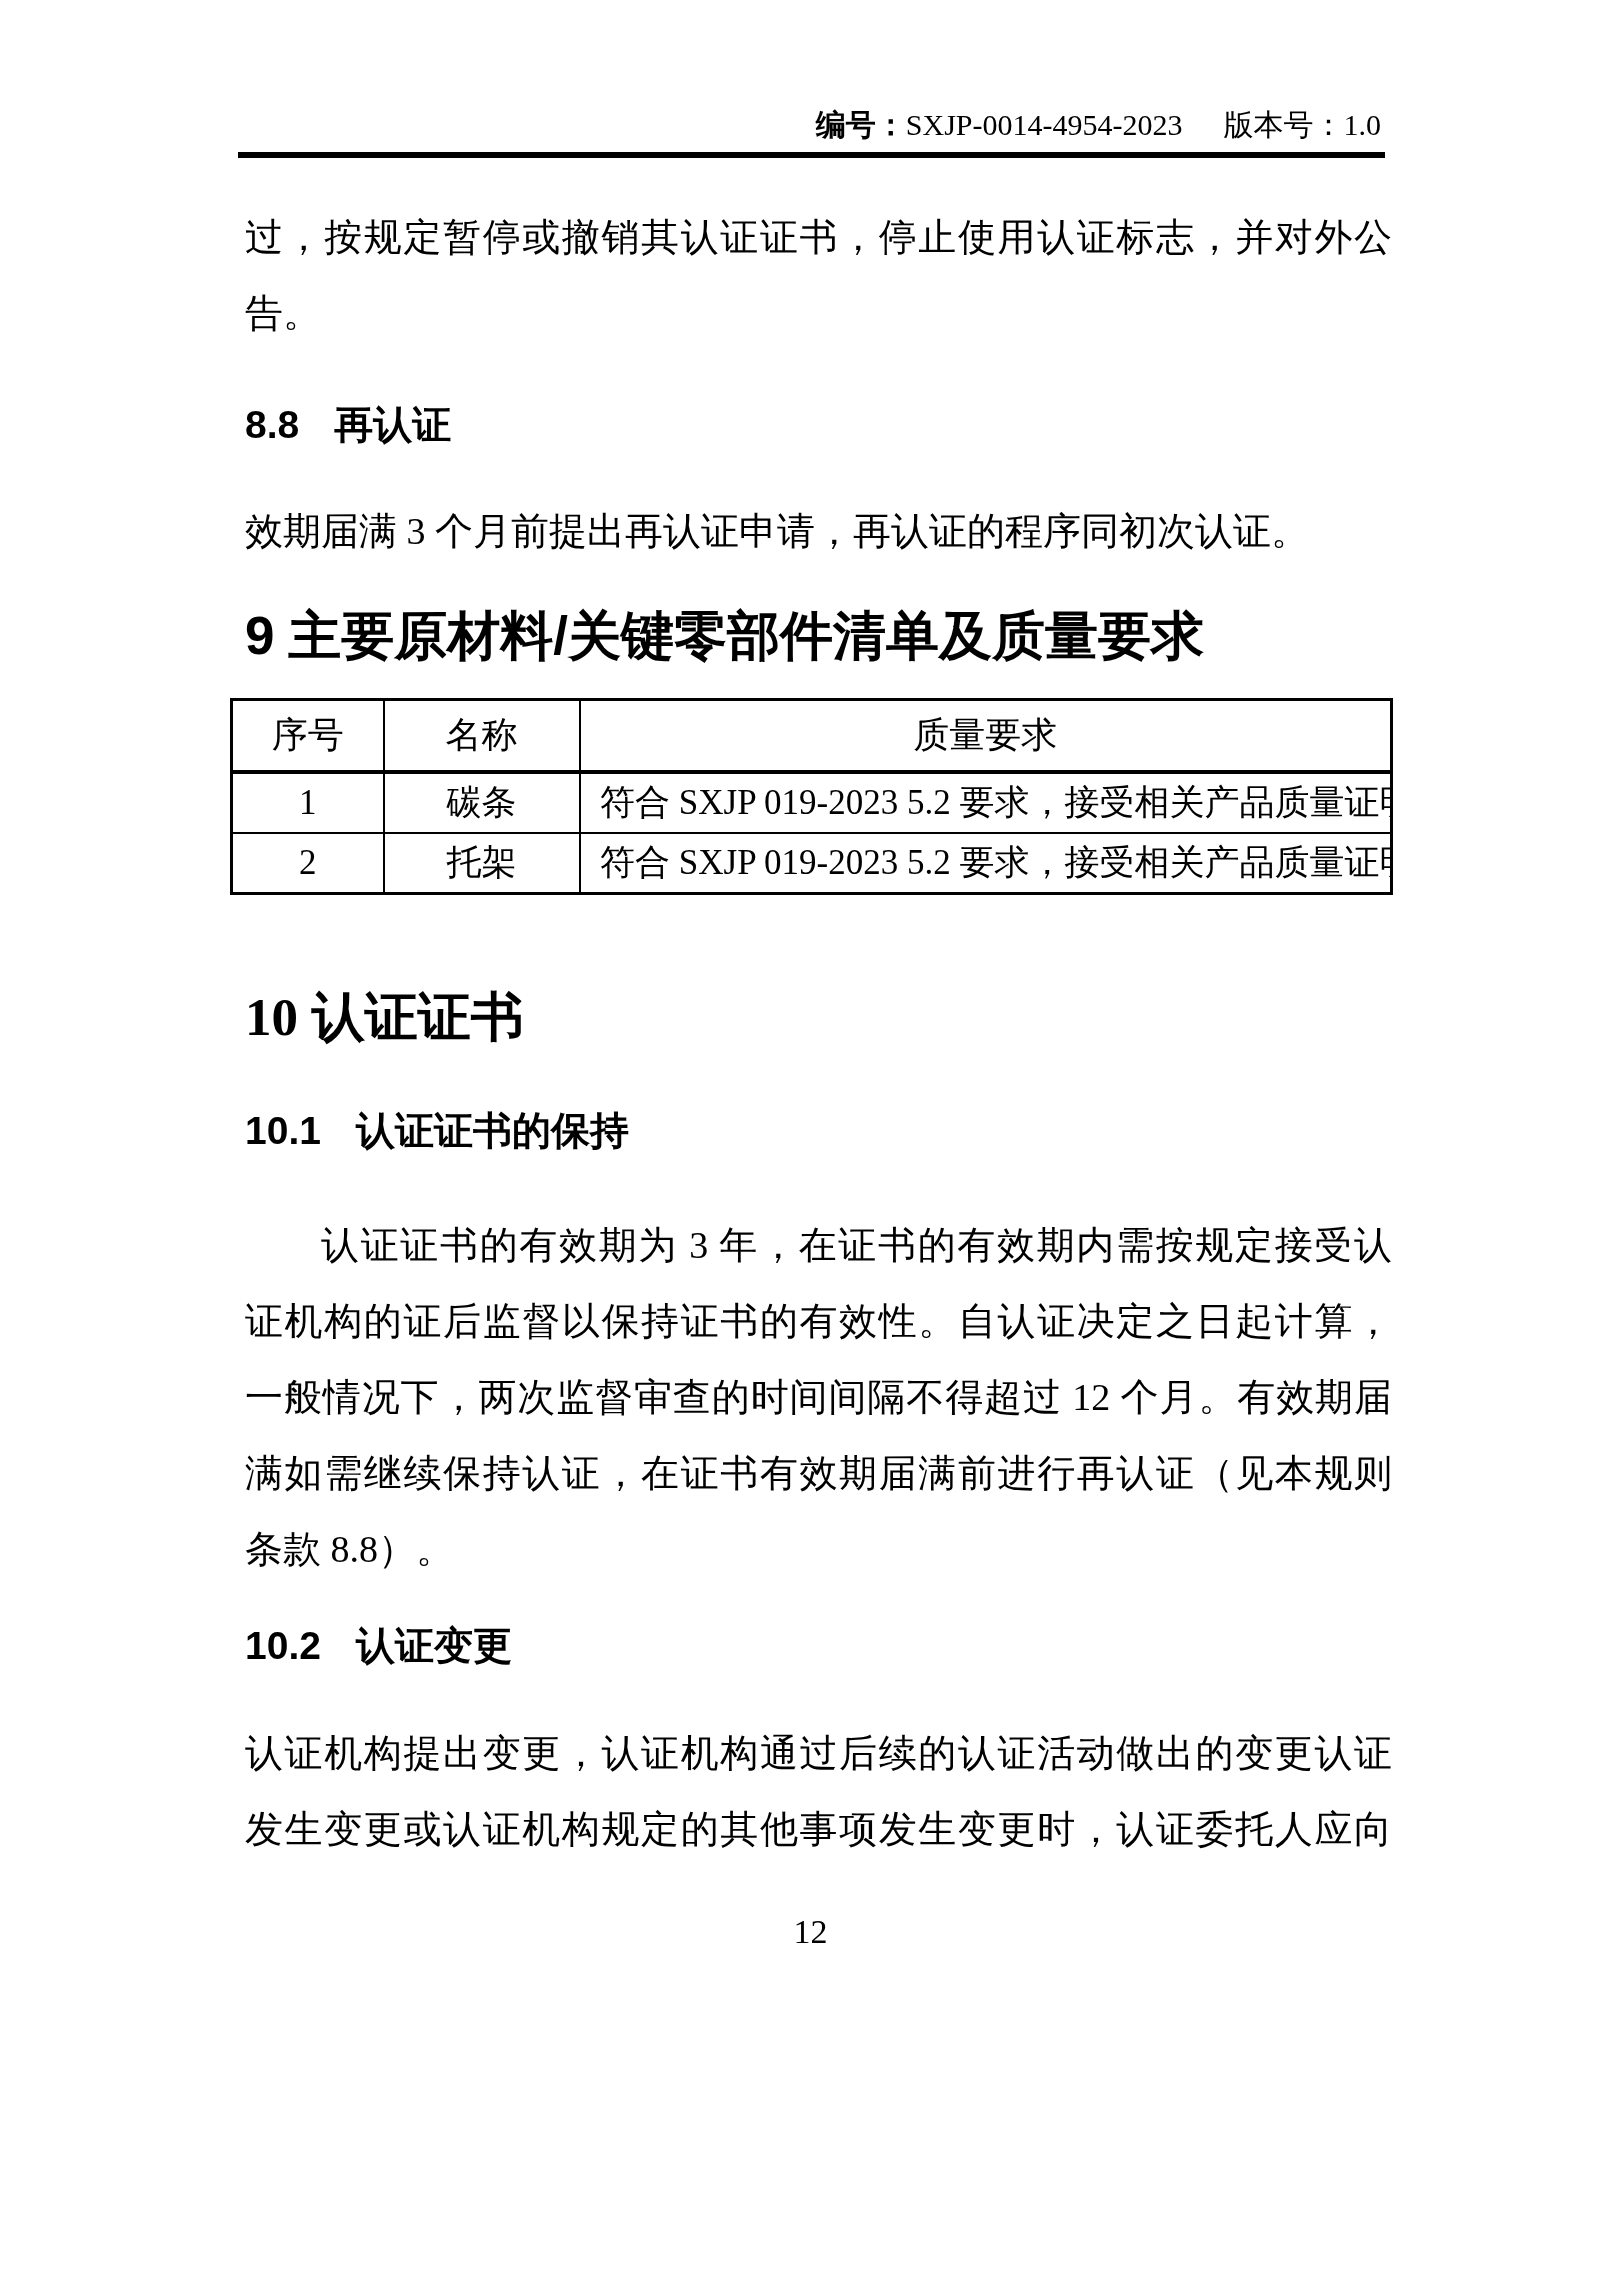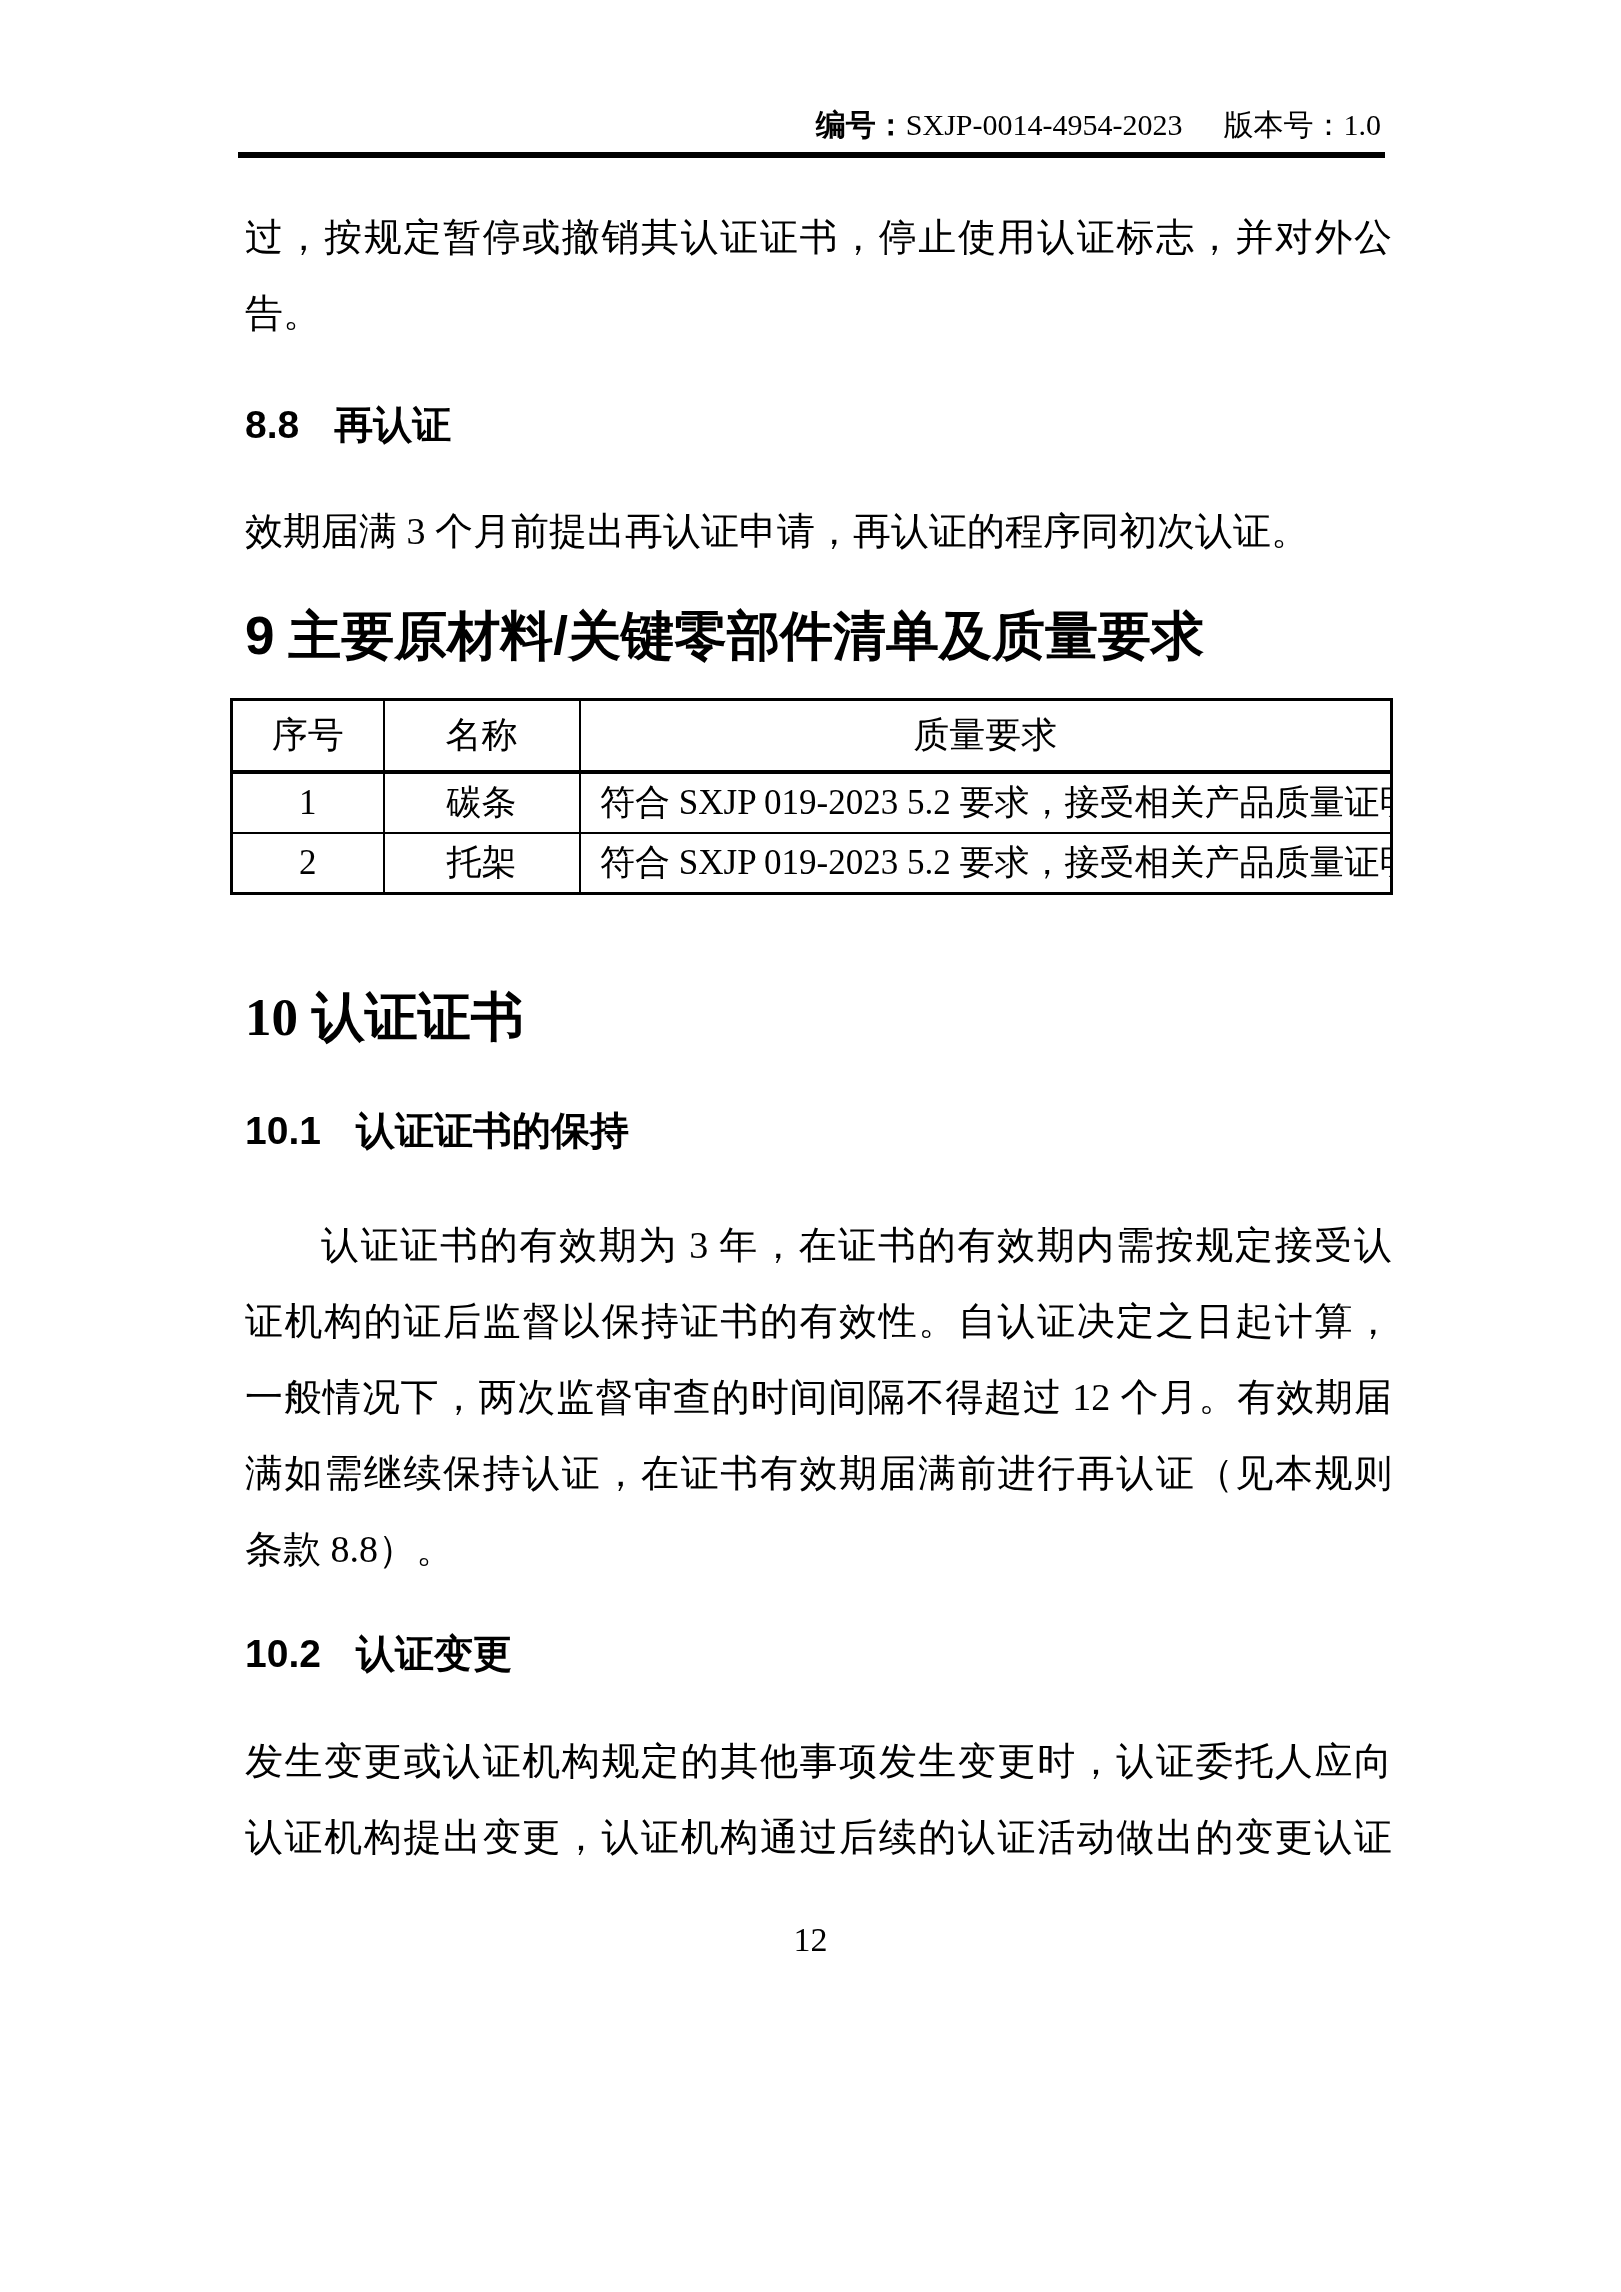--- a/index.html
+++ b/index.html
@@ -56,21 +56,21 @@
     font-family: "Liberation Sans", "DejaVu Sans", sans-serif;
     font-weight: bold;
     white-space: nowrap;
   }
   .h-sub  { font-size: 39px; line-height: 57px; }
   .h-main { font-size: 53px; line-height: 59px; }
   .h-88   { margin-top: 45px; }
   .h-9    { margin-top: 37px; }
   .h-10   { margin-top: 93px; font-family: Liberation Serif, serif; }
   .h-101  { margin-top: 55px; }
-  .h-102  { margin-top: 38px; }
+  .h-102  { margin-top: 30px; }
   .hnum-wide { margin-right: 35px; }
   .hnum      { margin-right: 13.7px; }
 
   
   .tbl-wrap { margin-top: 33px; margin-left: 230px; }
   table.materials {
     border-collapse: collapse;
     table-layout: fixed;
     width: 1160px;
   }
@@ -179,20 +179,20 @@
     <div class="line jline">证机构的证后监督以保持证书的有效性。自认证决定之日起计算，</div>
     <div class="line jline">一般情况下，两次监督审查的时间间隔不得超过 12 个月。有效期届</div>
     <div class="line jline">满如需继续保持认证，在证书有效期届满前进行再认证（见本规则</div>
     <div class="line">条款 8.8）。</div>
   </div>
 
   <div class="heading h-sub h-102">
     <span class="hnum-wide">10.2</span><span>认证变更</span>
   </div>
   <div class="bodyblock p-chg">
+    <div class="line jline">认证机构提出变更，认证机构通过后续的认证活动做出的变更认证</div>
     <div class="line jline">发生变更或认证机构规定的其他事项发生变更时，认证委托人应向</div>
-    <div class="line jline">认证机构提出变更，认证机构通过后续的认证活动做出的变更认证</div>
   </div>
 
   <div class="footer">12</div>
 
 </div>
 
 
 </body></html>

